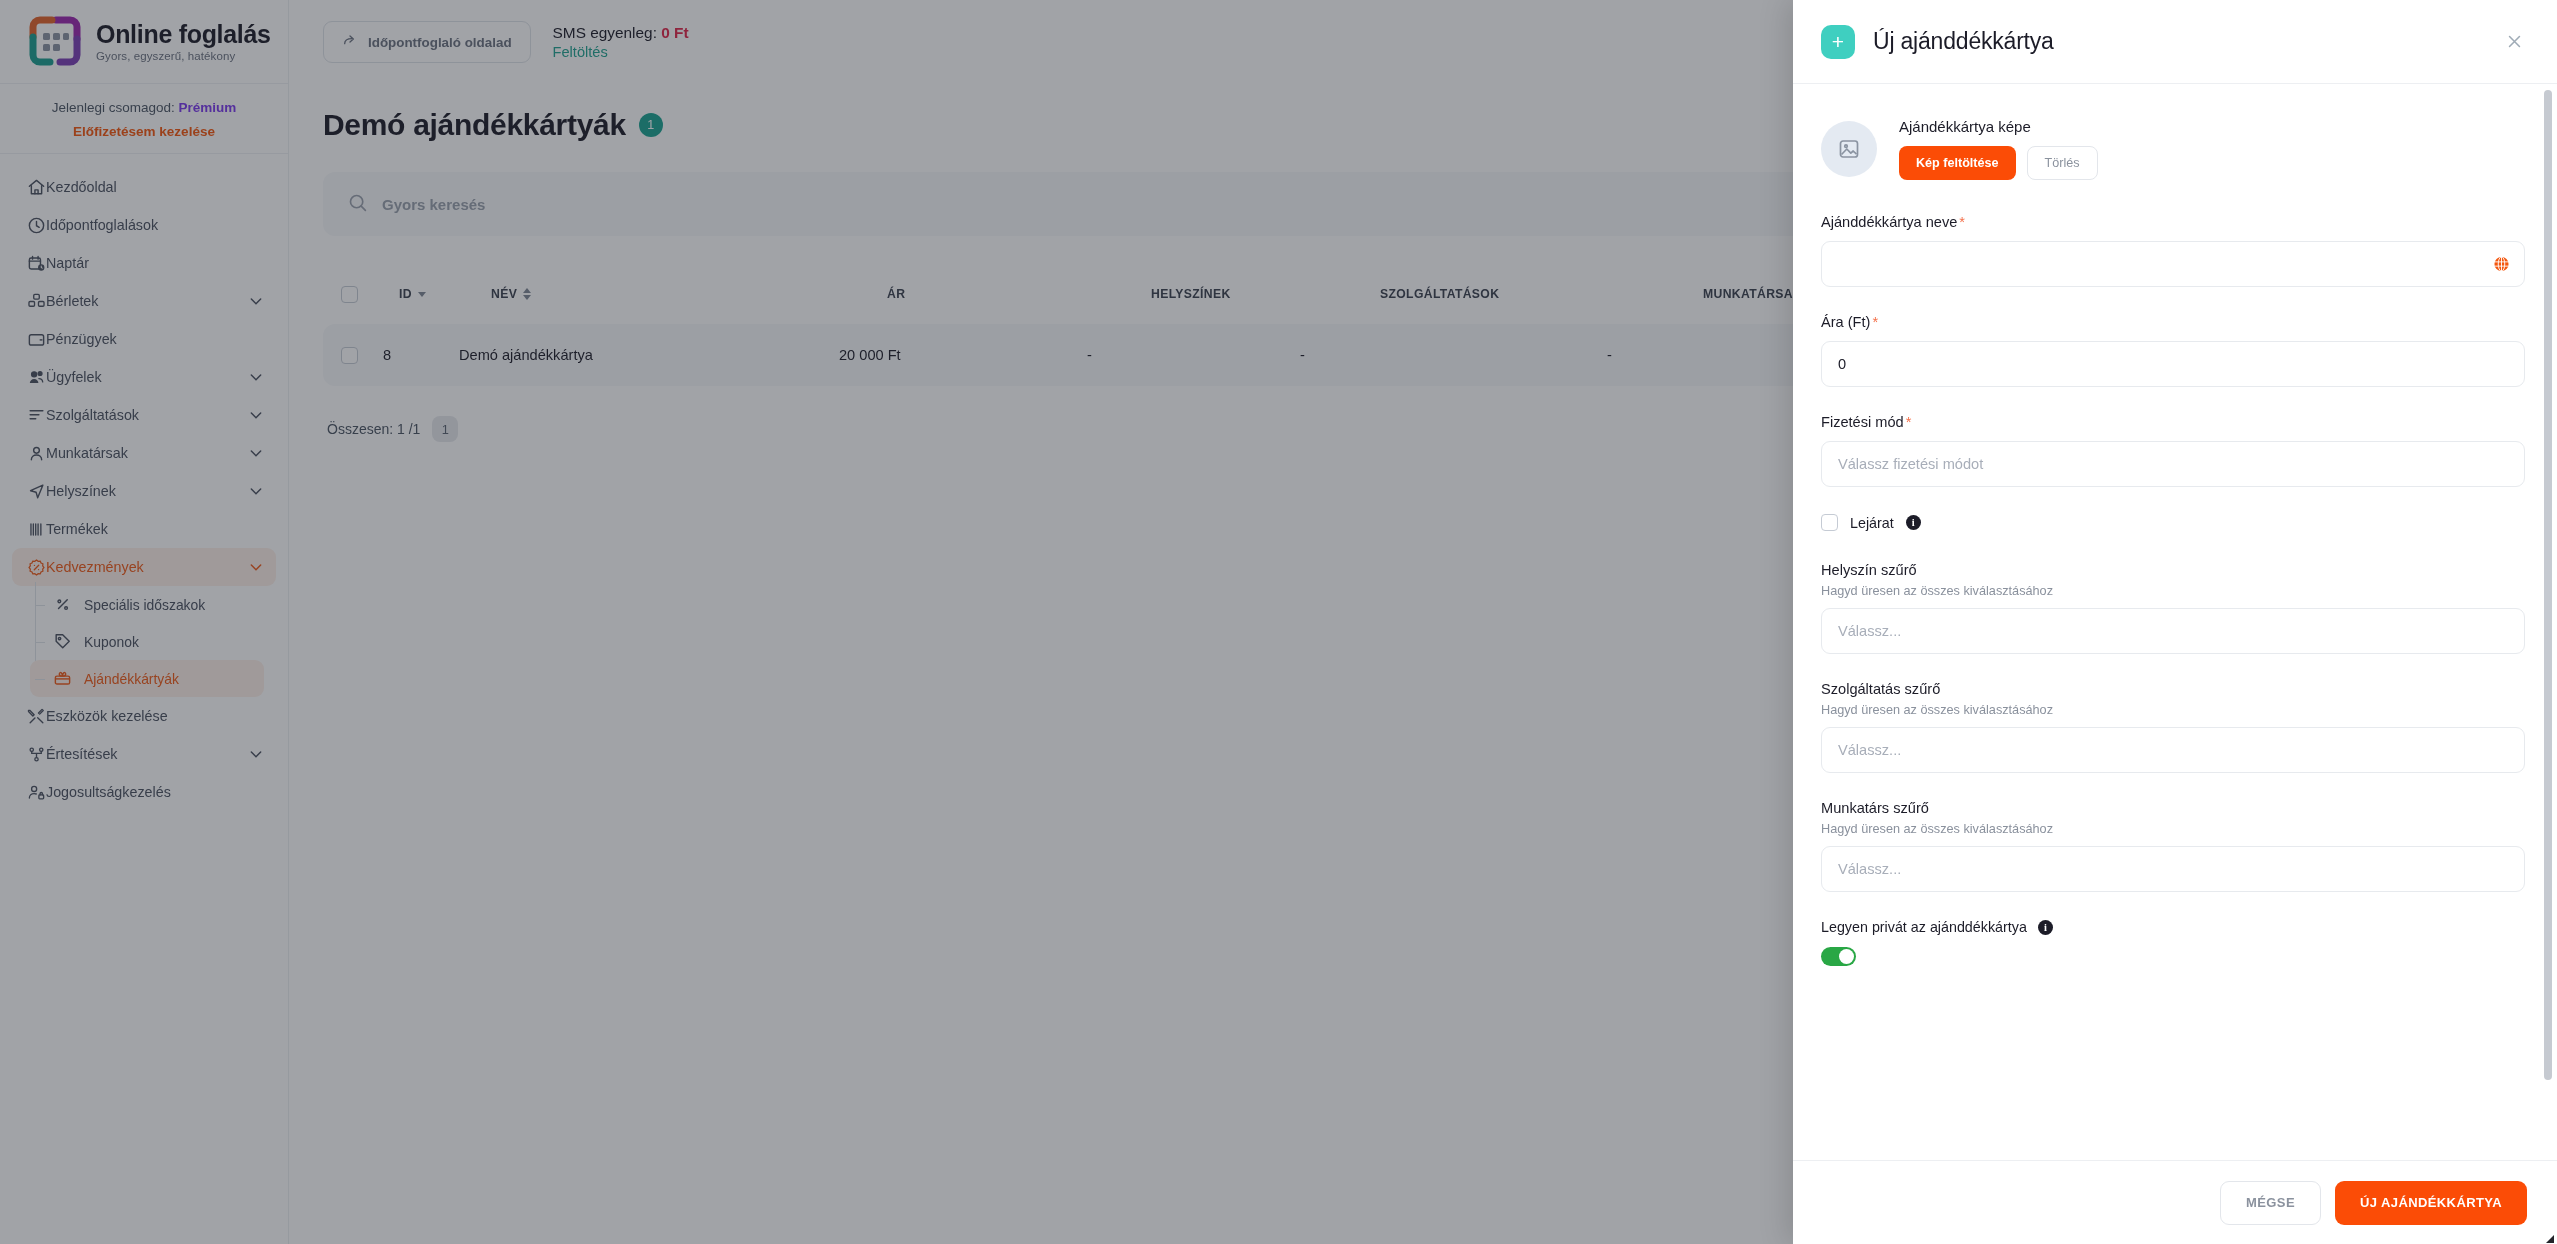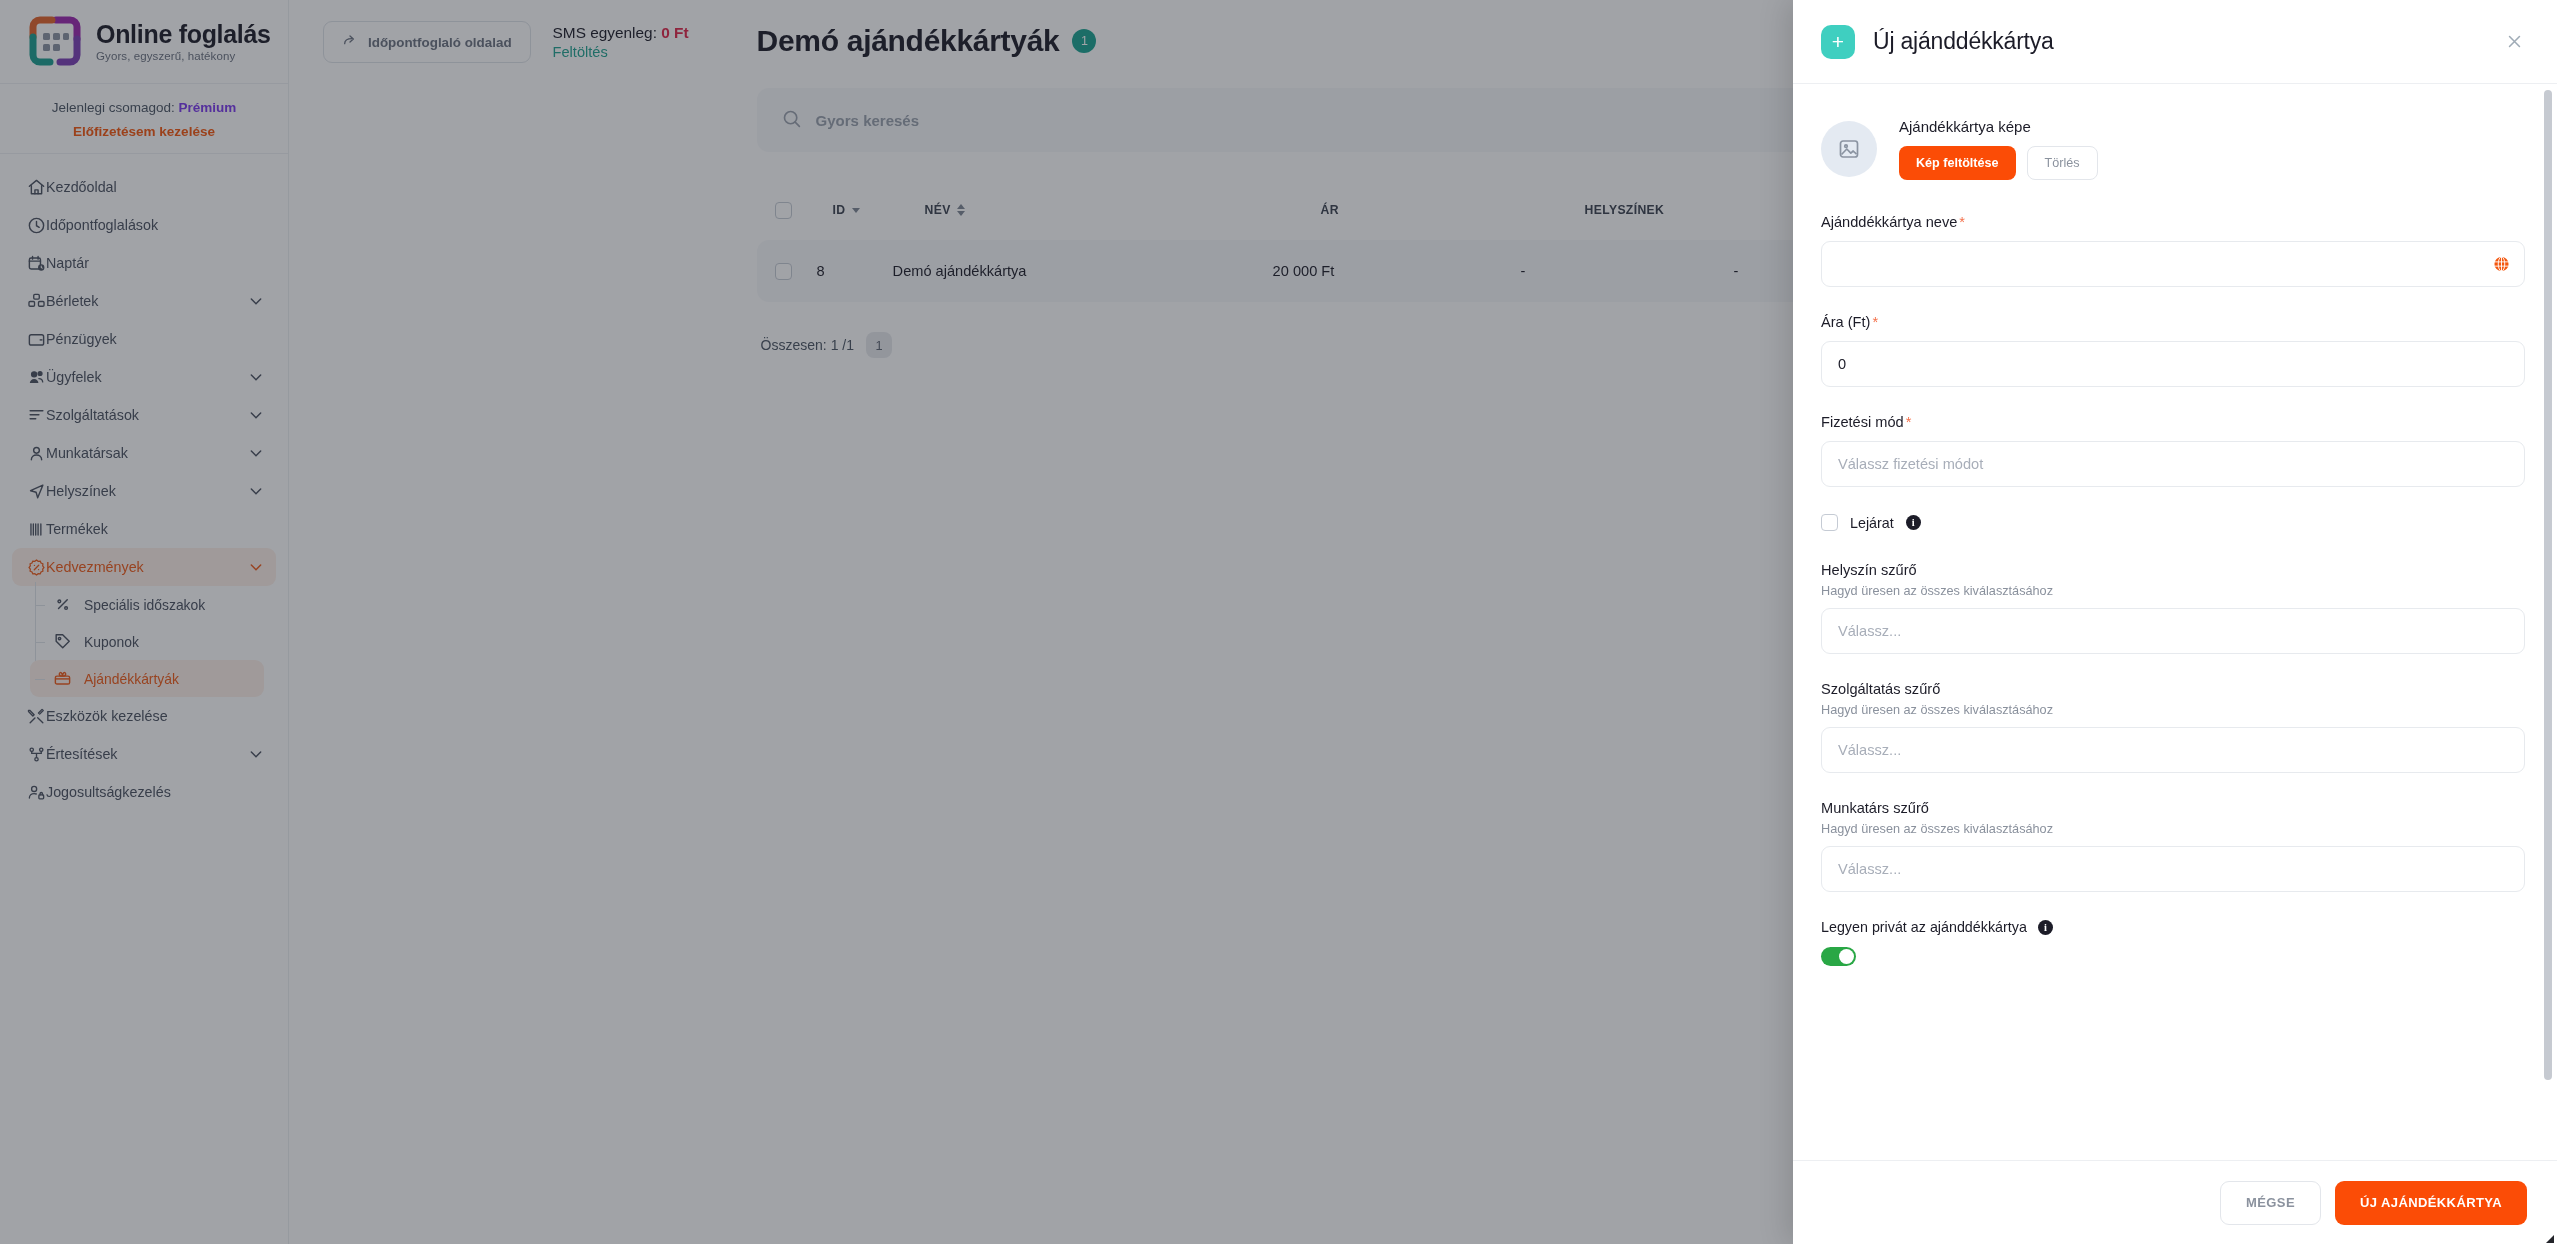--- a/index.html
+++ b/index.html
@@ -59,21 +59,21 @@
     color: #4a5160; font-size: 13.9px; position: relative; margin-right: 12px;
   }
   .sub-item:before {
     content: ""; position: absolute; left: 5px; top: 50%; width: 10px; height: 1px; background: #dfe3e8;
   }
   .sub-item.active { background: #fdf0e9; }
   .sub-item.active .sub-label { color: #ef5a18; }
   .sub-item.active .nav-ico { color: #ef5a18; }
 
   
-  .main { flex: 1 1 auto; display: flex; background: #ffffff; min-width: 0; }
+  .main { flex: 1 1 auto; display: flex; flex-direction: column; background: #ffffff; min-width: 0; }
   .topbar { height: 84px; display: flex; align-items: center; padding: 0 34px; gap: 22px; }
   .top-btn {
     display: inline-flex; align-items: center; gap: 10px;
     border: 1px solid #dfe3e8; border-radius: 9px; height: 42px; padding: 0 18px;
     font-size: 13.4px; font-weight: bold; color: #6b7280; cursor: pointer; background: #fff;
   }
   .sms-wrap { display: flex; flex-direction: column; gap: 2px; }
   .sms-line { font-size: 15.4px; color: #1c1c28; }
   .sms-amount { color: #e0264b; font-weight: bold; }
   .sms-topup { font-size: 14.6px; color: #21a391; cursor: pointer; }

